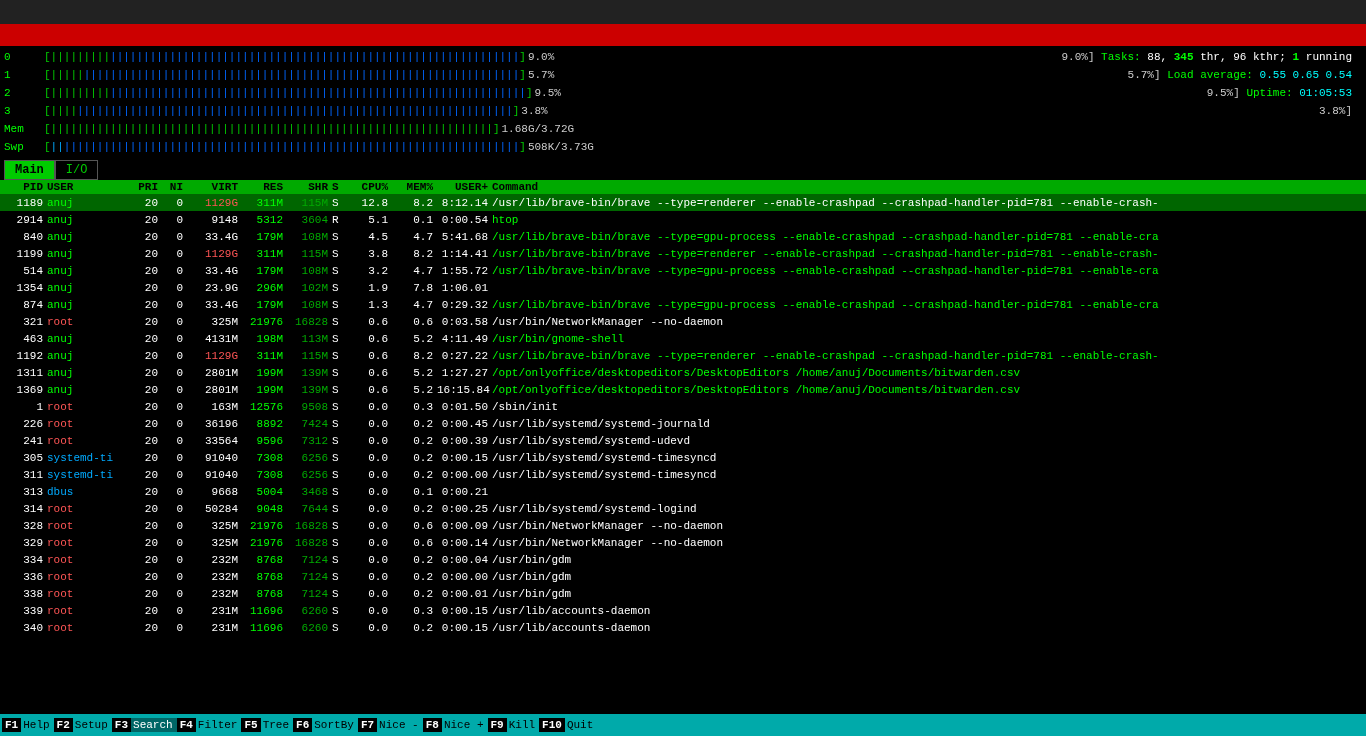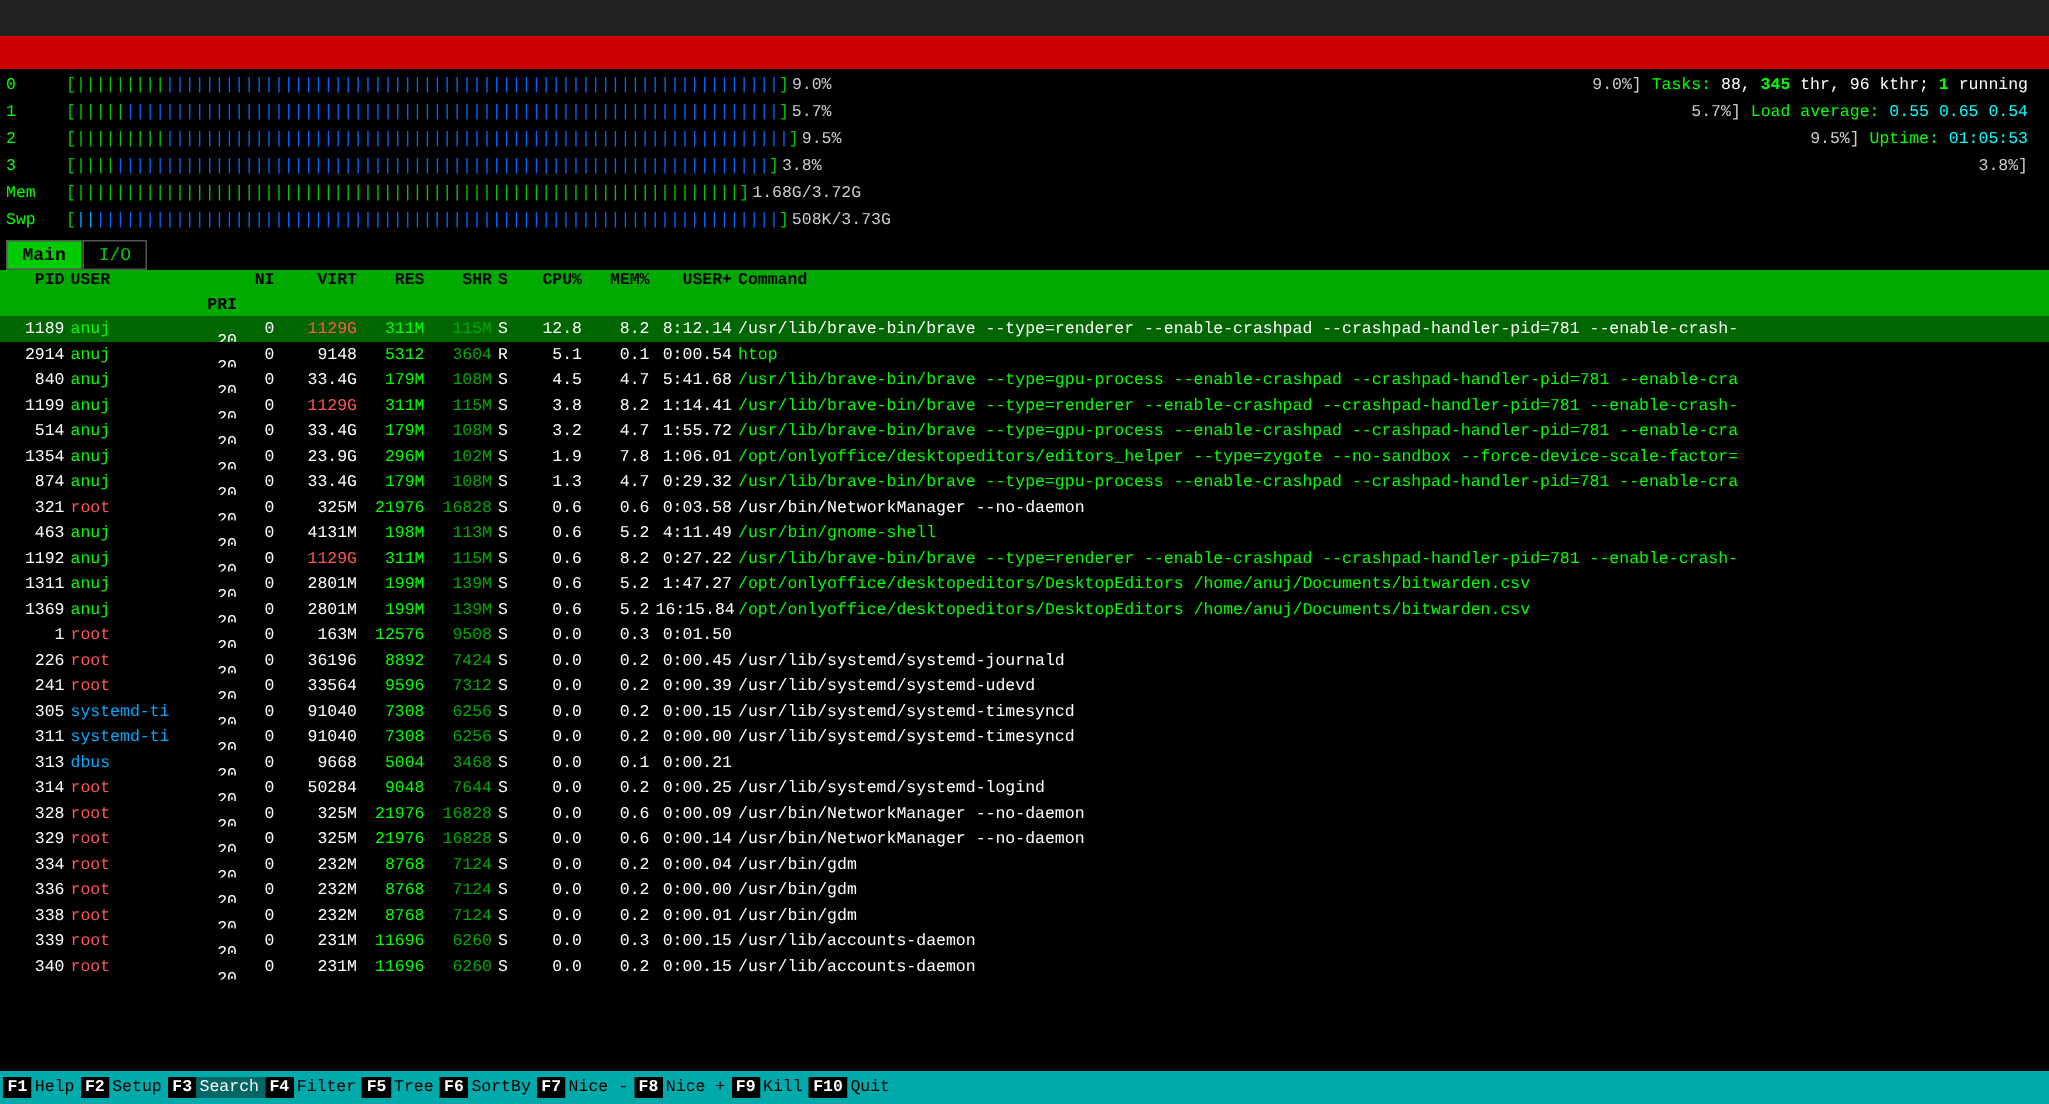--- a/index.html
+++ b/index.html
@@ -117,21 +117,21 @@
     #proc-header {
       background: #00aa00;
       color: #000;
       display: flex;
       font-weight: bold;
       font-size: 11px;
       padding: 1px 2px;
     }
     .col-pid { width: 45px; text-align: right; padding-right: 4px; }
     .col-user { width: 80px; }
-    .col-pri { width: 35px; text-align: right; padding-right: 4px; margin-top: 17px; }
+    .col-pri { width: 35px; text-align: right; padding-right: 4px; }
     .col-ni { width: 25px; text-align: right; padding-right: 4px; }
     .col-virt { width: 55px; text-align: right; padding-right: 4px; }
     .col-res { width: 45px; text-align: right; padding-right: 4px; }
     .col-shr { width: 45px; text-align: right; padding-right: 4px; }
     .col-s { width: 15px; }
     .col-cpu { width: 45px; text-align: right; padding-right: 4px; }
     .col-mem { width: 45px; text-align: right; padding-right: 4px; }
     .col-time { width: 55px; text-align: right; padding-right: 4px; }
     .col-cmd { flex: 1; overflow: hidden; white-space: nowrap; }
 
@@ -368,21 +368,20 @@
       <div class="col-user" style="color:#00ff00">anuj</div>
       <div class="col-pri" style="color:#fff">20</div>
       <div class="col-ni" style="color:#fff">0</div>
       <div class="col-virt" style="color:#fff">23.9G</div>
       <div class="col-res" style="color:#00ff00">296M</div>
       <div class="col-shr" style="color:#00aa00">102M</div>
       <div class="col-s" style="color:#fff">S</div>
       <div class="col-cpu" style="color:#fff">1.9</div>
       <div class="col-mem" style="color:#fff">7.8</div>
       <div class="col-time" style="color:#fff">1:06.01</div>
-      <div class="col-cmd" style="color:#00ff00">/opt/onlyoffice/desktopeditors/editors_helper --type=zygote --no-sandbox --force-device-scale-factor=</div>
     </div>
         <div class="proc-row proc-row-normal">
       <div class="col-pid" style="color:#fff">874</div>
       <div class="col-user" style="color:#00ff00">anuj</div>
       <div class="col-pri" style="color:#fff">20</div>
       <div class="col-ni" style="color:#fff">0</div>
       <div class="col-virt" style="color:#fff">33.4G</div>
       <div class="col-res" style="color:#00ff00">179M</div>
       <div class="col-shr" style="color:#00aa00">108M</div>
       <div class="col-s" style="color:#fff">S</div>
@@ -437,21 +436,21 @@
       <div class="col-pid" style="color:#fff">1311</div>
       <div class="col-user" style="color:#00ff00">anuj</div>
       <div class="col-pri" style="color:#fff">20</div>
       <div class="col-ni" style="color:#fff">0</div>
       <div class="col-virt" style="color:#fff">2801M</div>
       <div class="col-res" style="color:#00ff00">199M</div>
       <div class="col-shr" style="color:#00aa00">139M</div>
       <div class="col-s" style="color:#fff">S</div>
       <div class="col-cpu" style="color:#fff">0.6</div>
       <div class="col-mem" style="color:#fff">5.2</div>
-      <div class="col-time" style="color:#fff">1:47.27</div>
+      <div class="col-time" style="color:#fff">1:27.27</div>
       <div class="col-cmd" style="color:#00ff00">/opt/onlyoffice/desktopeditors/DesktopEditors /home/anuj/Documents/bitwarden.csv</div>
     </div>
         <div class="proc-row proc-row-normal">
       <div class="col-pid" style="color:#fff">1369</div>
       <div class="col-user" style="color:#00ff00">anuj</div>
       <div class="col-pri" style="color:#fff">20</div>
       <div class="col-ni" style="color:#fff">0</div>
       <div class="col-virt" style="color:#fff">2801M</div>
       <div class="col-res" style="color:#00ff00">199M</div>
       <div class="col-shr" style="color:#00aa00">139M</div>
@@ -466,20 +465,21 @@
       <div class="col-user" style="color:#ff5555">root</div>
       <div class="col-pri" style="color:#fff">20</div>
       <div class="col-ni" style="color:#fff">0</div>
       <div class="col-virt" style="color:#fff">163M</div>
       <div class="col-res" style="color:#00ff00">12576</div>
       <div class="col-shr" style="color:#00aa00">9508</div>
       <div class="col-s" style="color:#fff">S</div>
       <div class="col-cpu" style="color:#fff">0.0</div>
       <div class="col-mem" style="color:#fff">0.3</div>
       <div class="col-time" style="color:#fff">0:01.50</div>
+      <div class="col-cmd" style="color:#fff">/sbin/init</div>
     </div>
         <div class="proc-row proc-row-normal">
       <div class="col-pid" style="color:#fff">226</div>
       <div class="col-user" style="color:#ff5555">root</div>
       <div class="col-pri" style="color:#fff">20</div>
       <div class="col-ni" style="color:#fff">0</div>
       <div class="col-virt" style="color:#fff">36196</div>
       <div class="col-res" style="color:#00ff00">8892</div>
       <div class="col-shr" style="color:#00aa00">7424</div>
       <div class="col-s" style="color:#fff">S</div>

